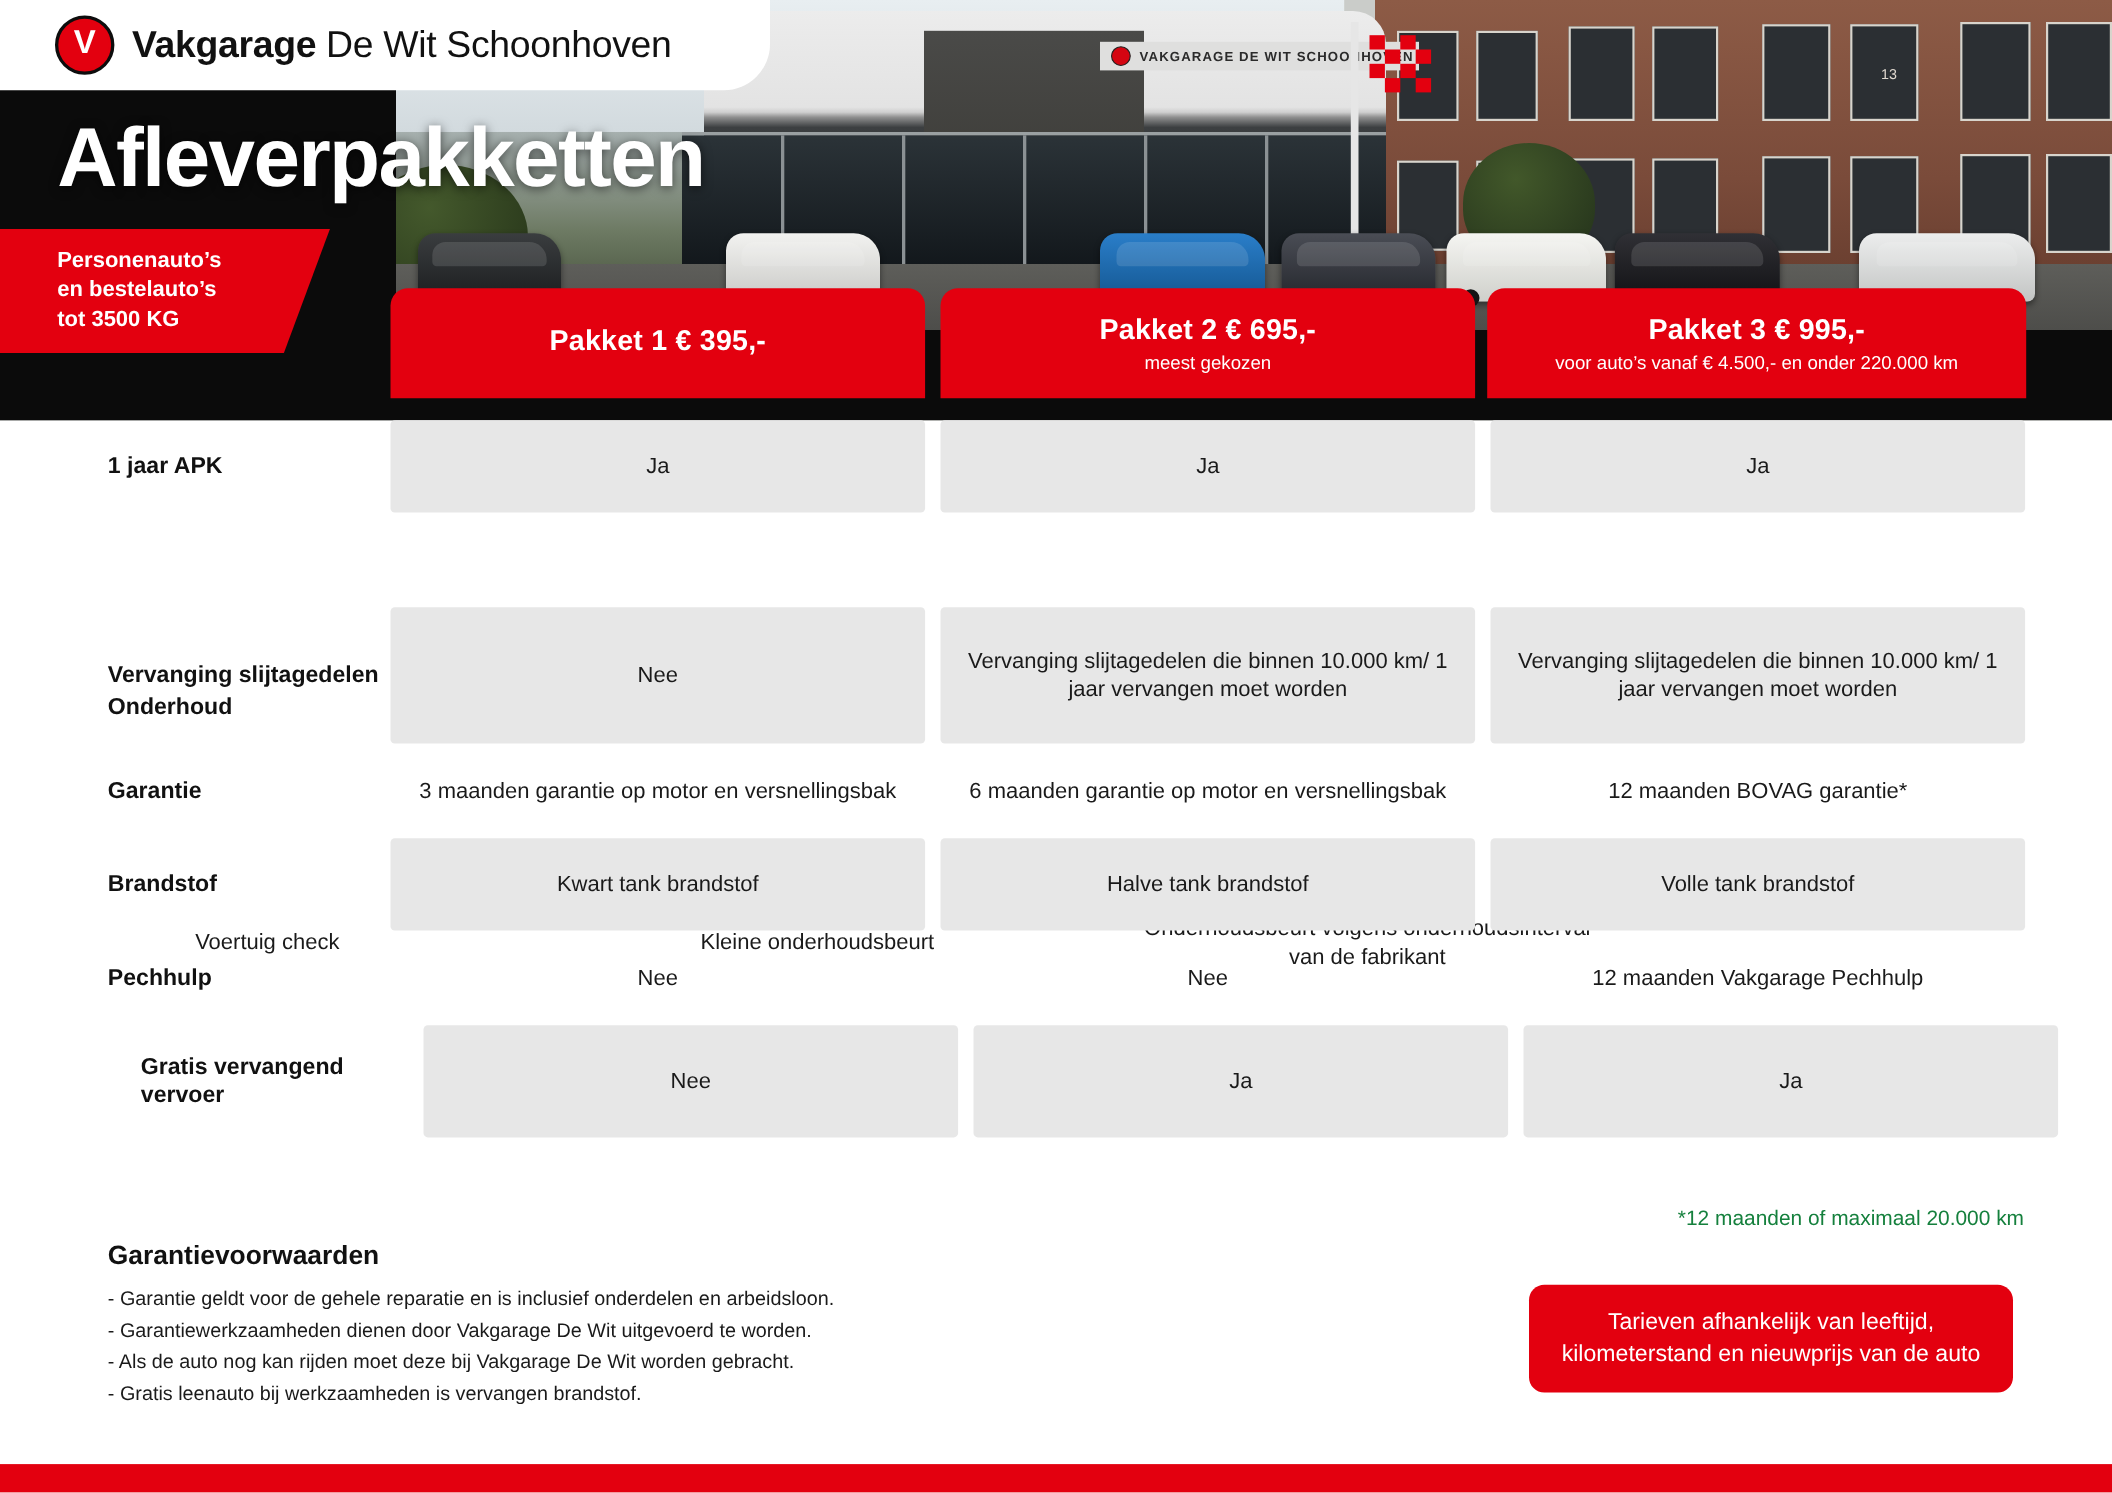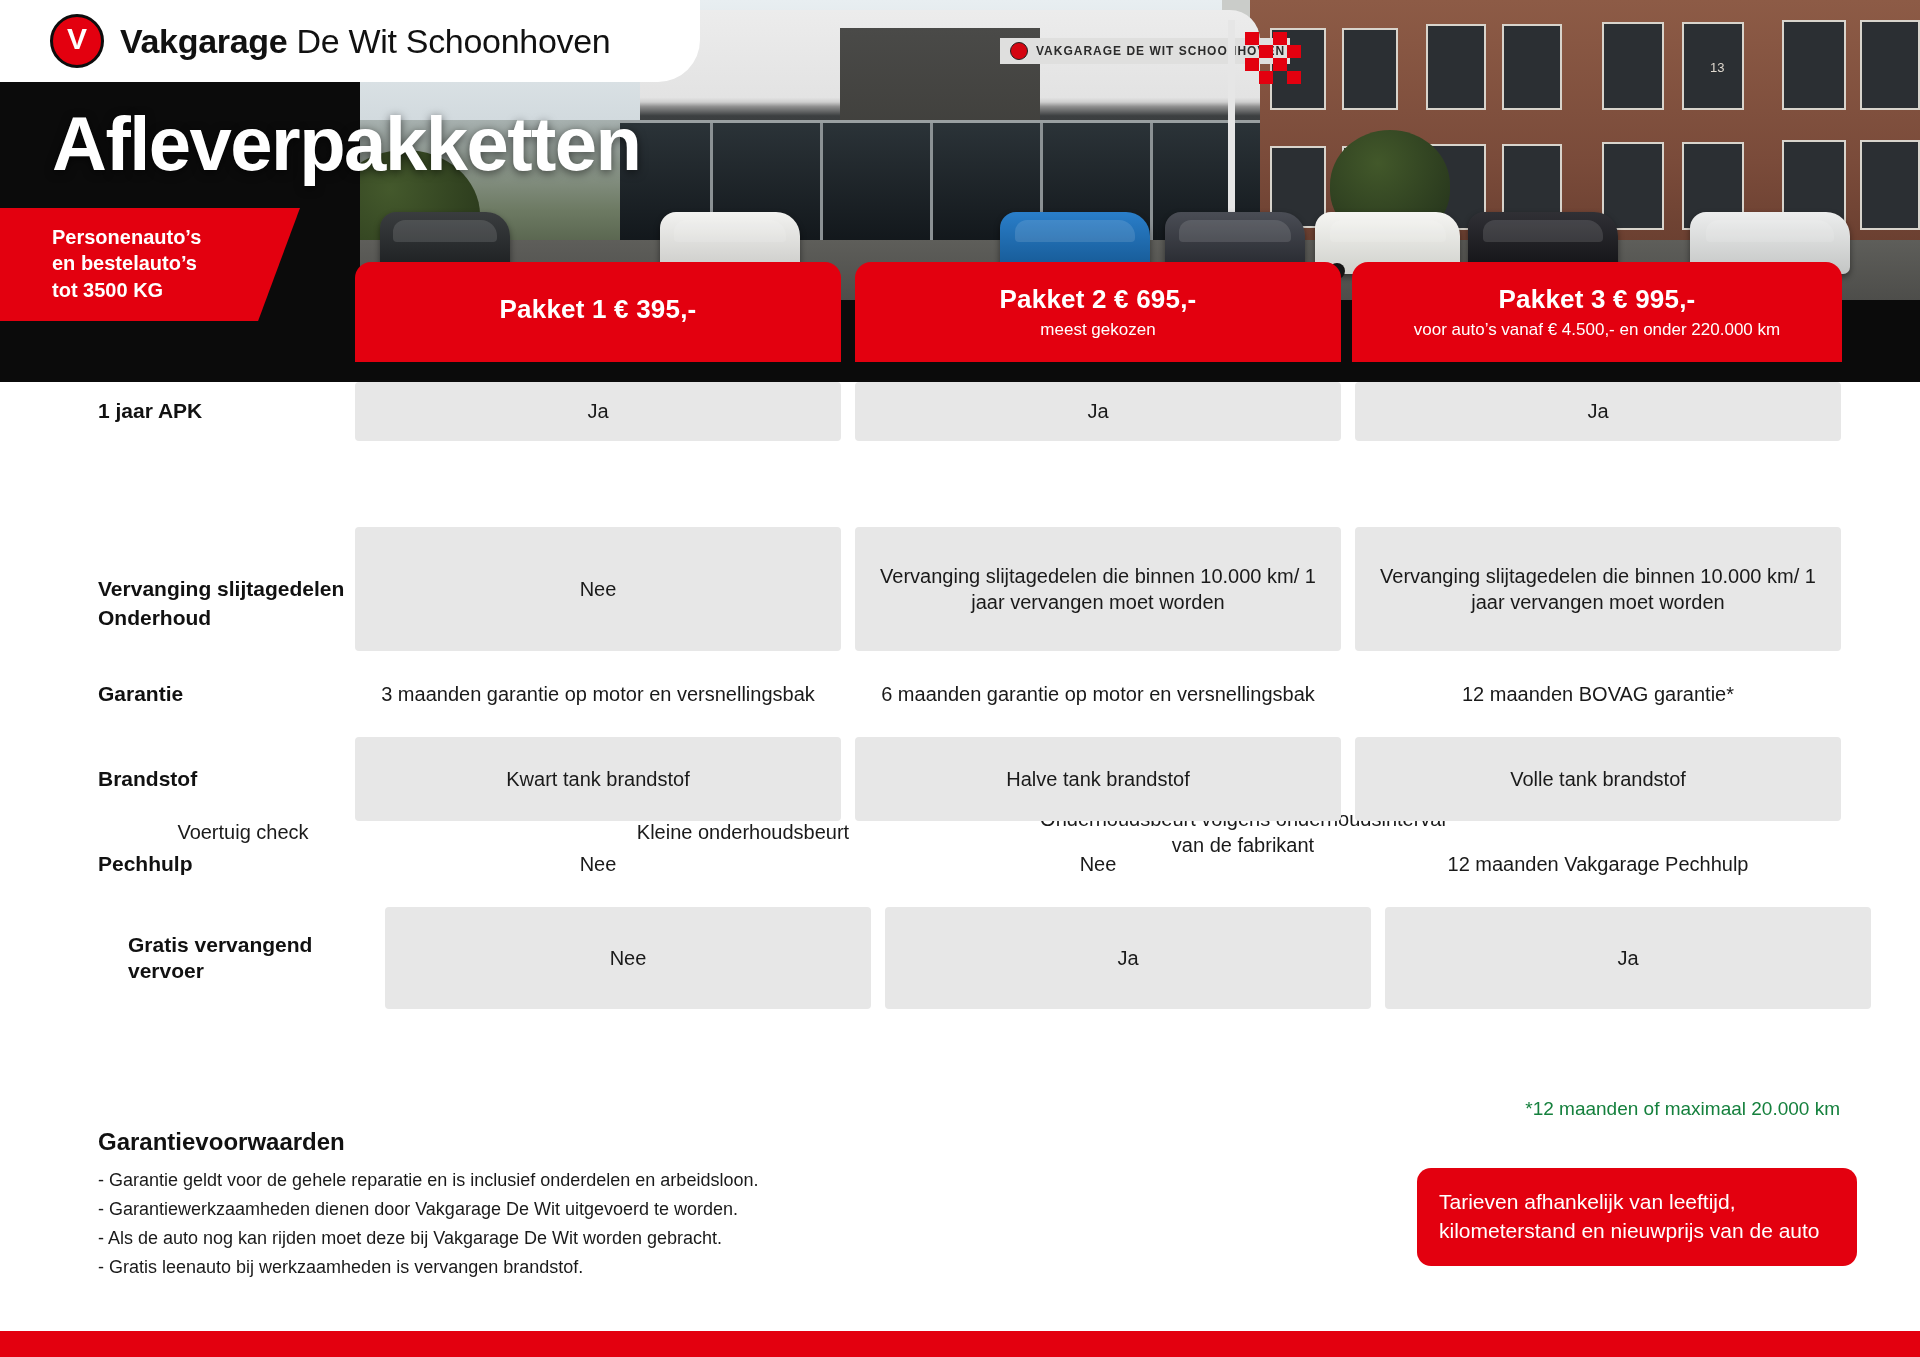--- a/index.html
+++ b/index.html
@@ -138,39 +138,39 @@
   .cells{flex:1 1 auto;display:flex;gap:14px;padding-right:80px;box-sizing:border-box;}
   .cell{
     flex:0 0 486px;width:486px;
     display:flex;align-items:center;justify-content:center;text-align:center;
     font-size:20px;color:#1a1a1a;line-height:1.32;
     padding:10px 22px;box-sizing:border-box;
   }
   .trow.shaded .cell{background:#e7e7e7;}
   .trow.shaded .cell:first-child{border-radius:4px;}
   .trow.shaded .cell{border-radius:4px;}
-  .r1{height:59px;} .r2{height:86px;flex-direction:column;} .r3{height:124px;}
+  .r1{height:84px;} .r2{height:86px;flex-direction:column;} .r3{height:124px;}
   .r4{height:86px;} .r5{height:84px;} .r6{height:86px;} .r7{height:102px;padding-left:30px;}
 
   
   .footnote{
     position:absolute;right:80px;top:1098px;
     font-size:19px;color:#15803d;
   }
   .gv{
     position:absolute;left:98px;top:1128px;width:900px;
   }
   .gv h3{margin:0 0 10px 0;font-size:24px;font-weight:bold;color:#111;}
   .gv ul{margin:0;padding:0;list-style:none;}
   .gv li{font-size:18px;color:#1a1a1a;line-height:1.62;}
   .tarief{
     position:absolute;left:1390px;top:1168px;width:440px;
     background:#e3000f;color:#fff;border-radius:14px;
-    text-align:left;padding:20px 22px;box-sizing:border-box;
-    font-size:21px;line-height:1.38;margin-left:27px;
+    text-align:center;padding:20px 22px;box-sizing:border-box;
+    font-size:21px;line-height:1.38;
   }
   .redfoot{position:absolute;left:0;bottom:0;width:1920px;height:26px;background:#e3000f;}
 </style>
 </head>
 <body>
 
 <div class="page">
 
   <div class="hero">
     <div class="hero-photo">

